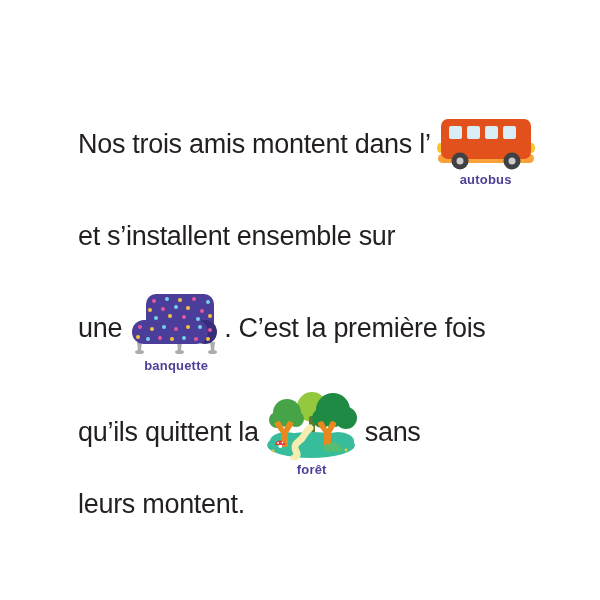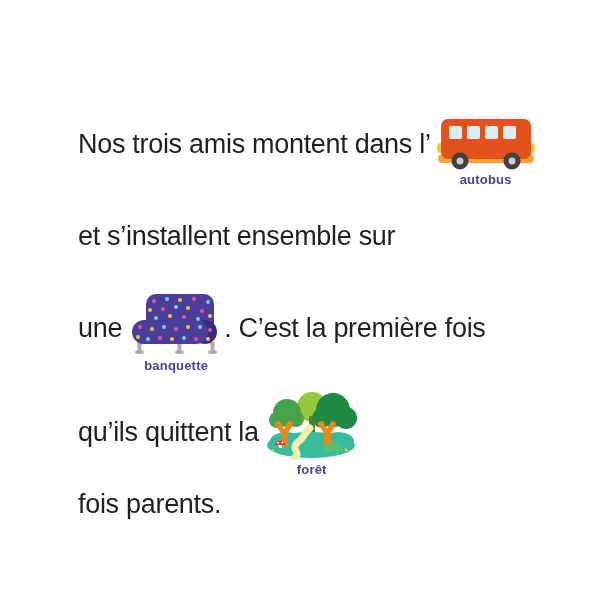--- a/index.html
+++ b/index.html
@@ -194,19 +194,20 @@
             <circle cx="73" cy="61" r="3.5"></circle>
           </g>
           <g fill="#EFC93F">
             <circle cx="7" cy="63" r="1.4"></circle>
             <circle cx="80" cy="62" r="1.4"></circle>
           </g>
         </g>
       </svg>
       <span class="caption">forêt</span>
     </span>
+    <span class="story-text">sans</span>
   </div>
 
   <div class="row" id="row5">
-    <span class="story-text">fois parents.</span>
+    <span class="story-text">leurs montent.</span>
   </div>
 
 </div>
 
 </body></html>

